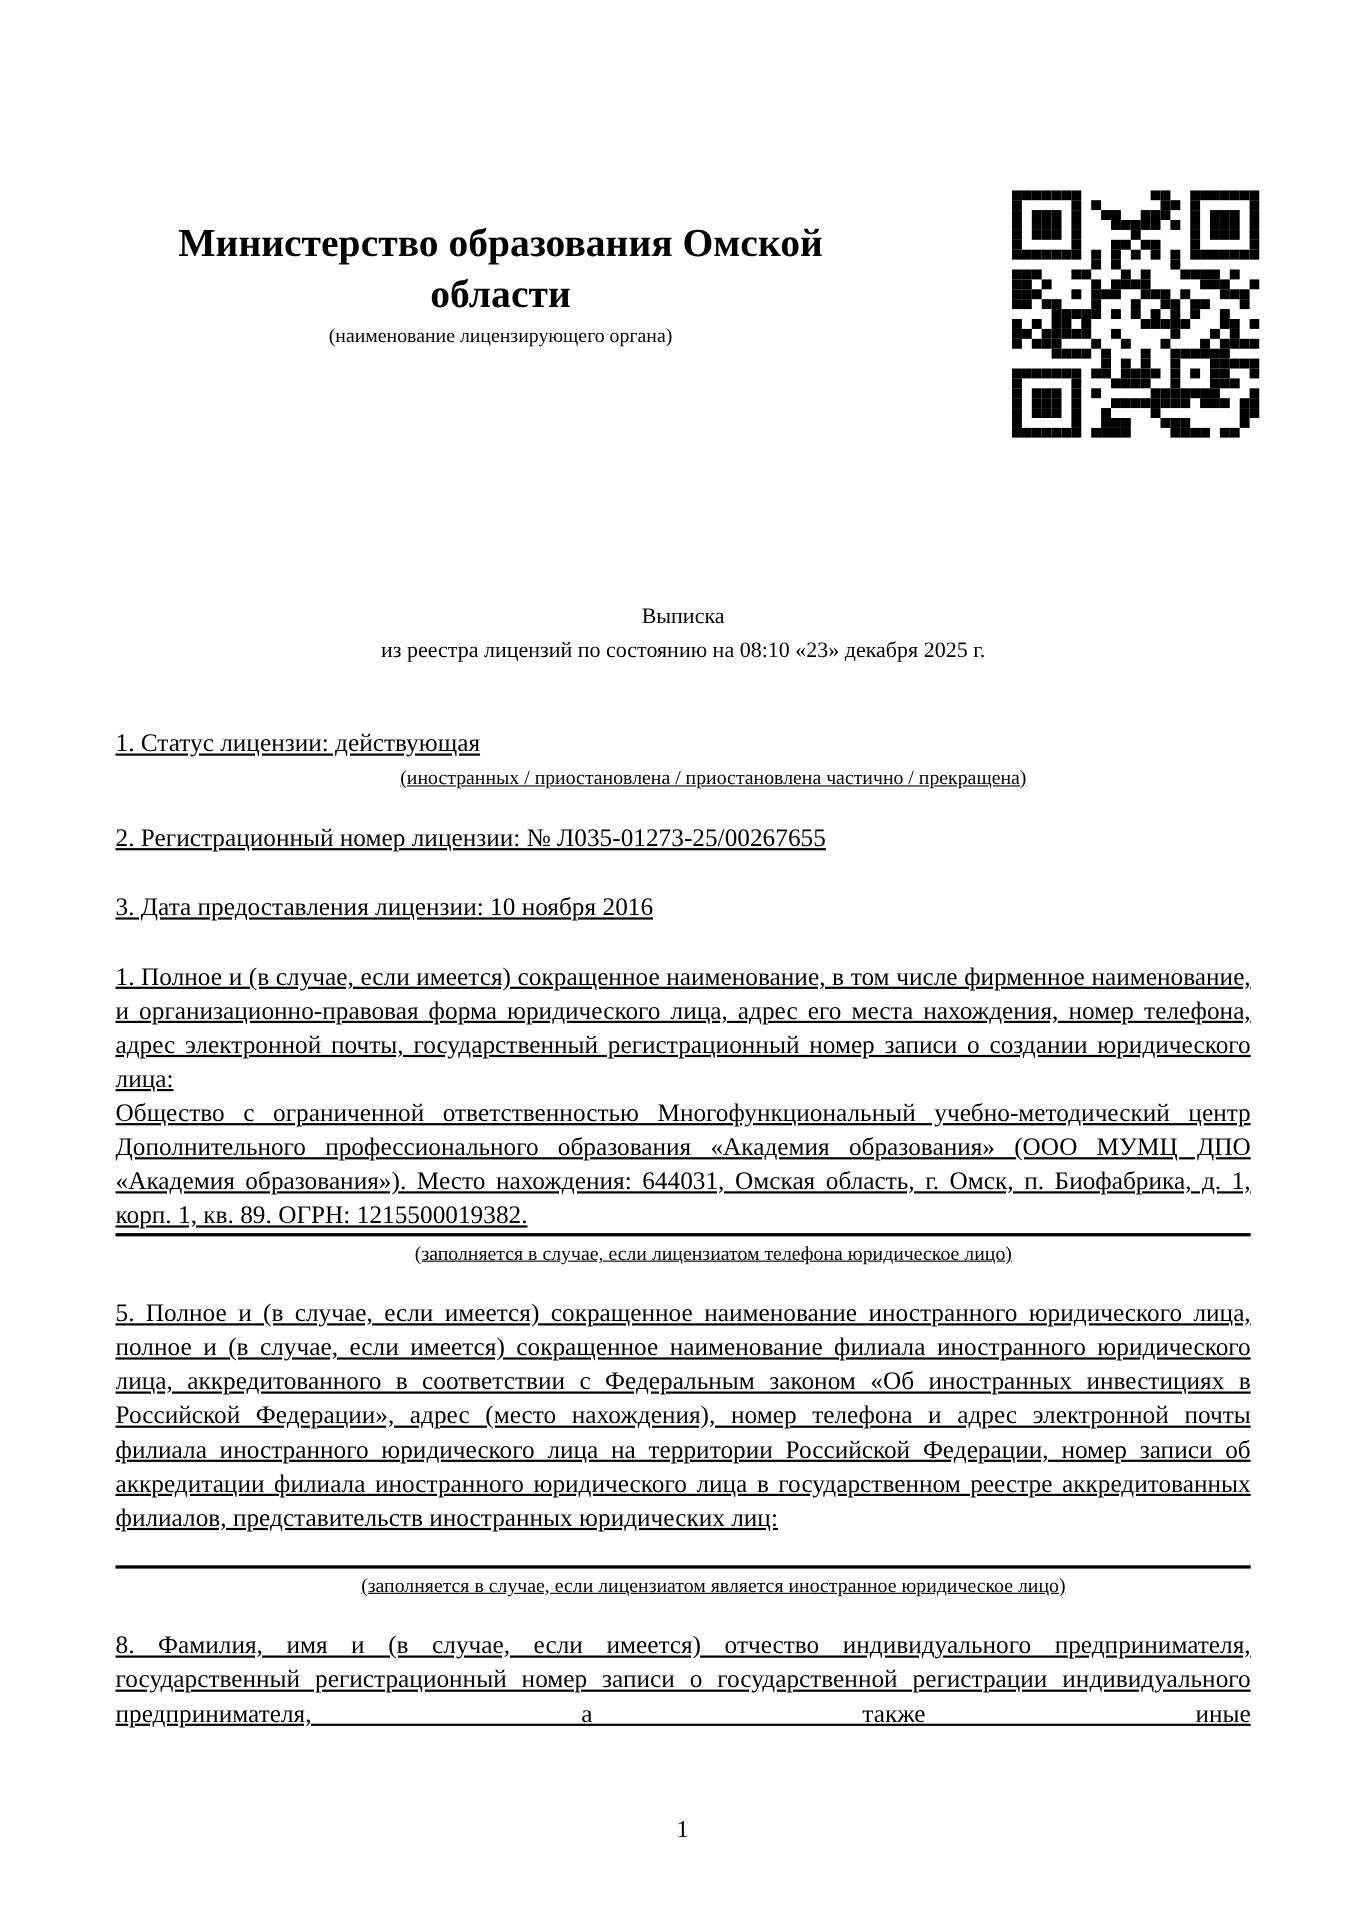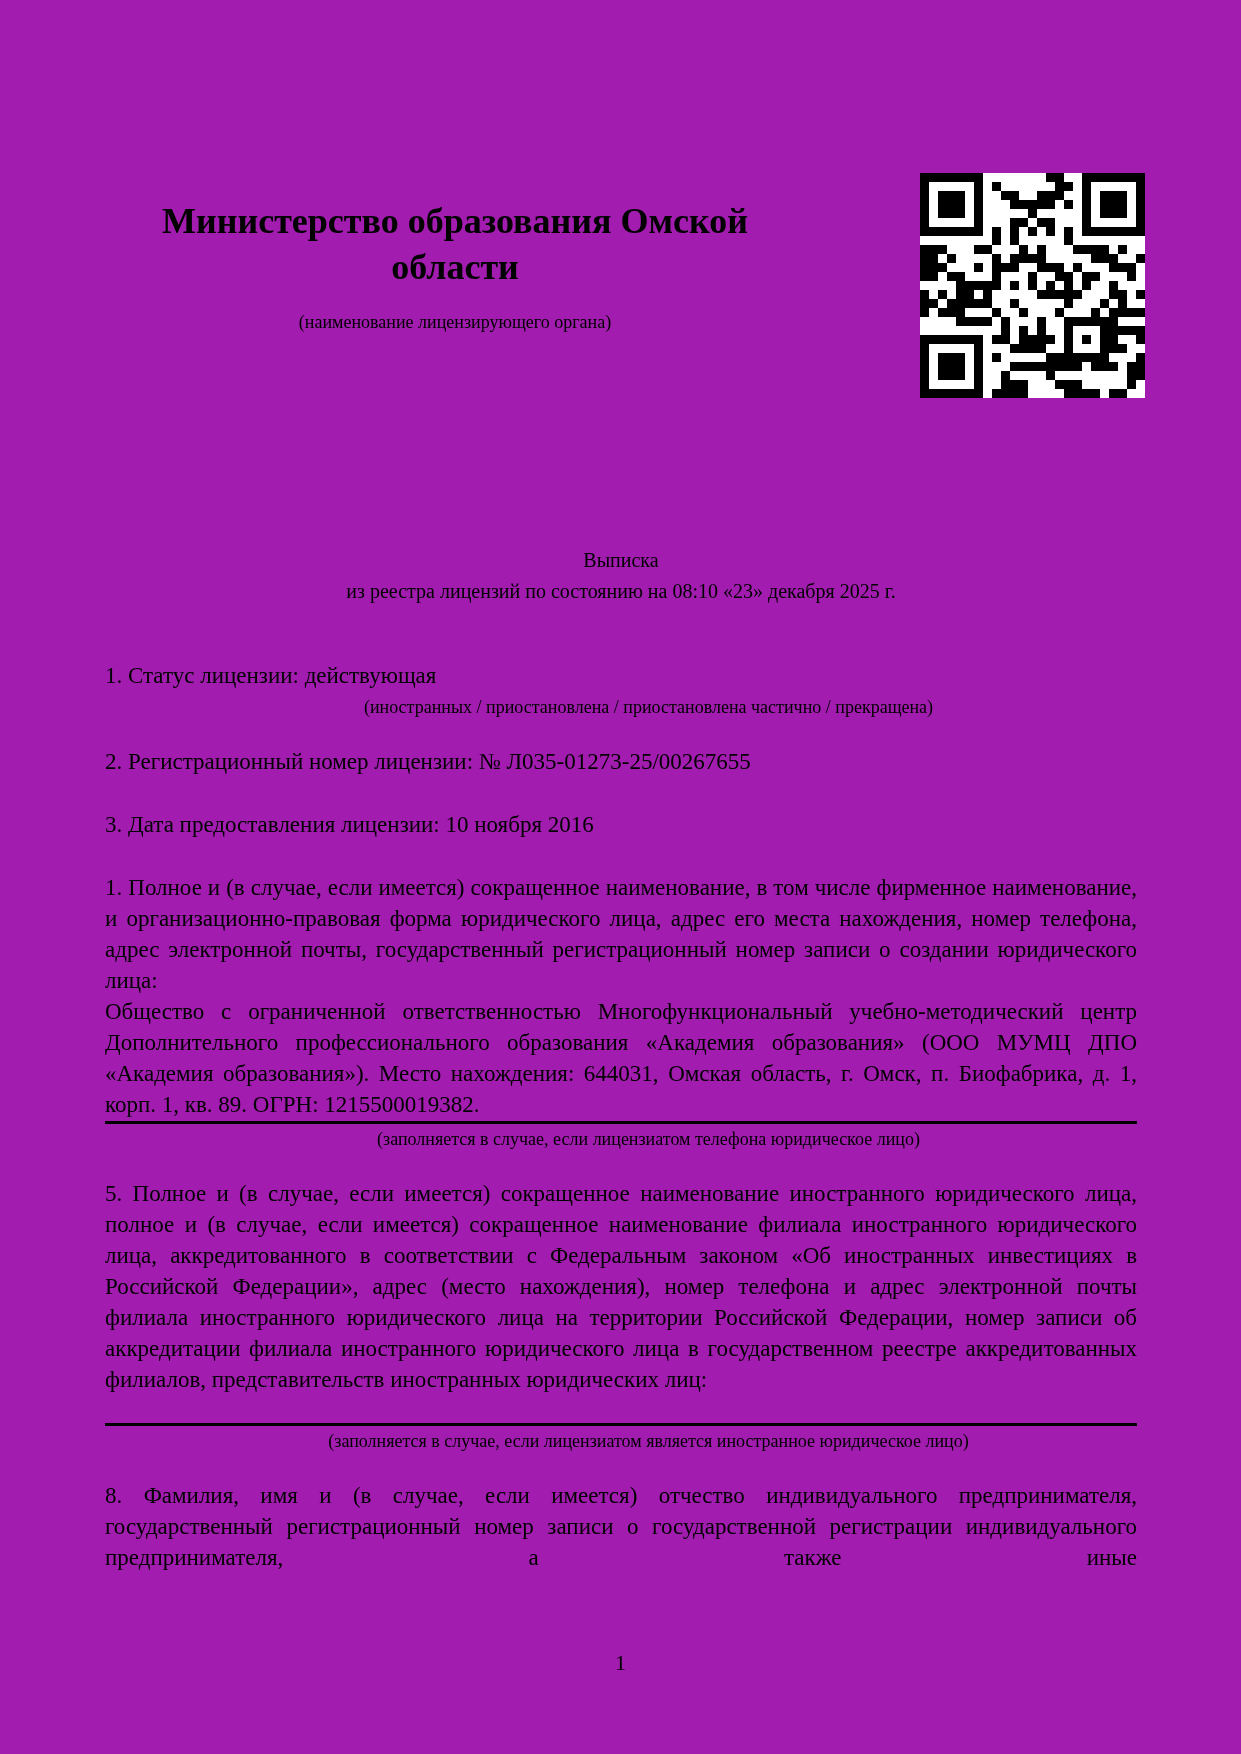--- a/index.html
+++ b/index.html
@@ -1,47 +1,47 @@
 <!DOCTYPE html>
 <html lang="ru"><head>
 <meta charset="utf-8">
 <style>
   html,body{margin:0;padding:0;background:#888;}
   .page{
     position:relative;
     width:1241px;height:1754px;
     margin:0 auto;
-    background:#a21caf;
+    background:#ffffff;
     color:#000000;
     font-family:"Liberation Serif","DejaVu Serif",serif;
     overflow:hidden;
   }
   
   .title-block{
     position:absolute;left:105px;top:198px;width:700px;
     text-align:center;
   }
   .ministry-name{
     font-size:36px;line-height:46px;font-weight:bold;margin:0;
   }
   .authority-caption{
-    font-size:18px;line-height:24px;margin-top:20px;text-align:center;
+    font-size:18px;line-height:24px;margin-top:3px;text-align:center;
   }
   .qr-wrap{
     position:absolute;left:920px;top:173px;width:225px;height:225px;
   }
   
   .subject{
     position:absolute;left:105px;top:545px;width:1032px;
     text-align:center;font-size:20px;line-height:31px;
   }
   
   .content{
     position:absolute;left:105px;top:660px;width:1032px;
-    font-size:23px;line-height:31px;
+    font-size:23px;line-height:31px;text-decoration:underline;
   }
   .content p{margin:0;}
   .par-justify{text-align:justify;}
   .gap-after{margin-bottom:32px !important;}
   .fill-caption{
     font-size:18px;line-height:26px;text-align:center;
     padding-left:55px;
     margin:2px 0 26px 0 !important;
   }
   .status-caption{

